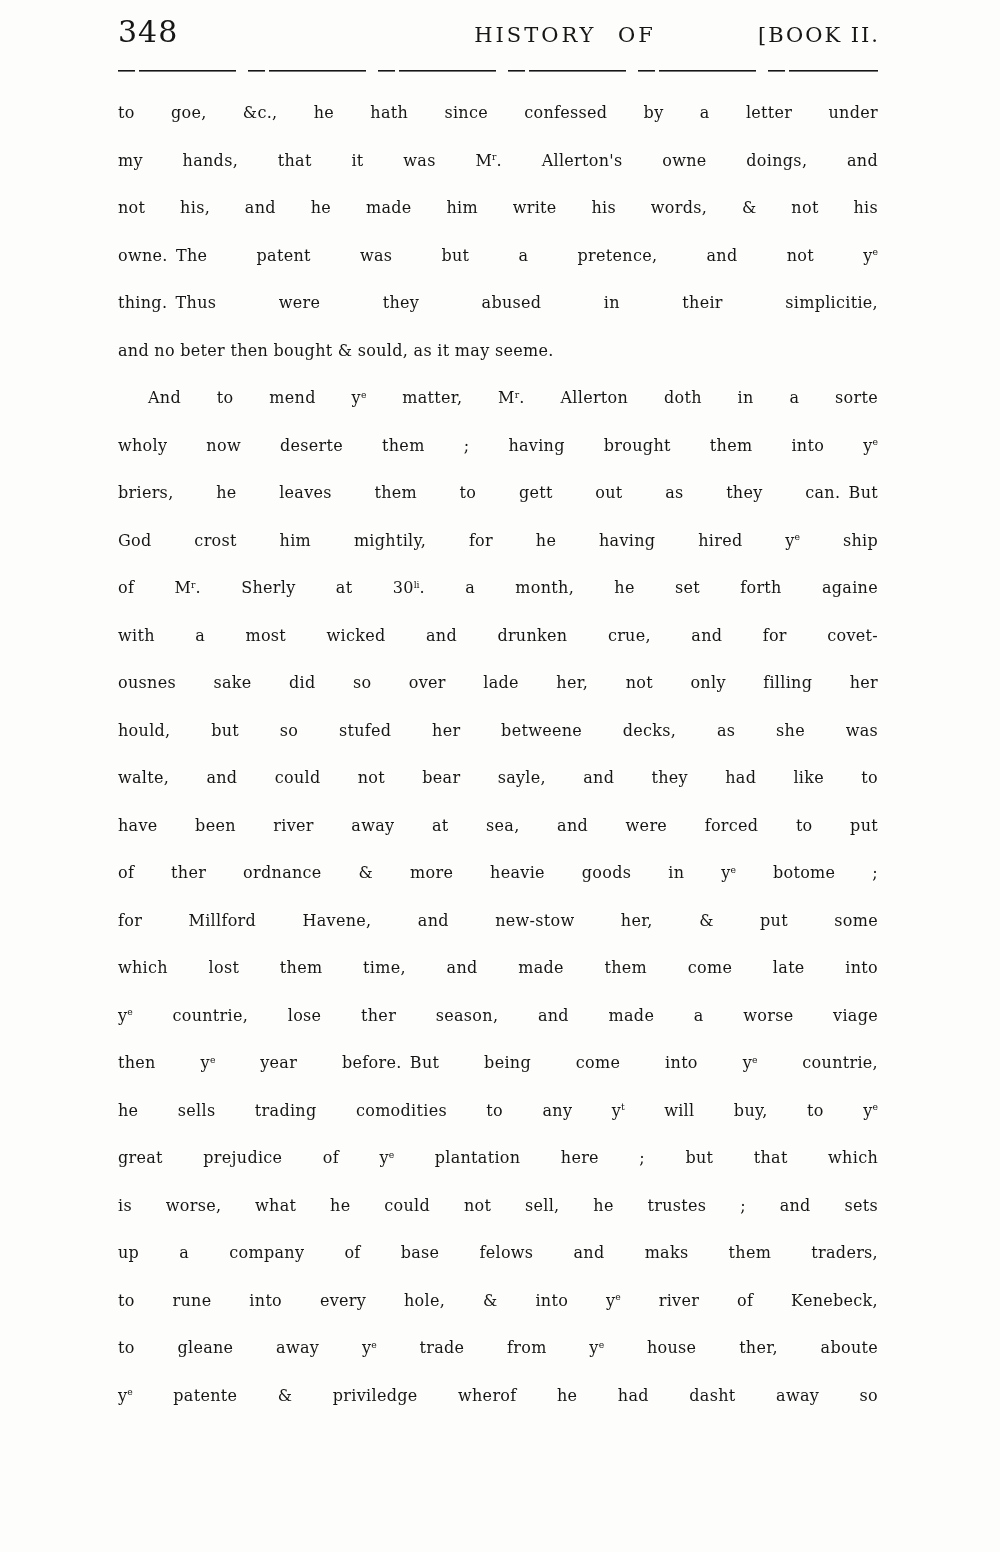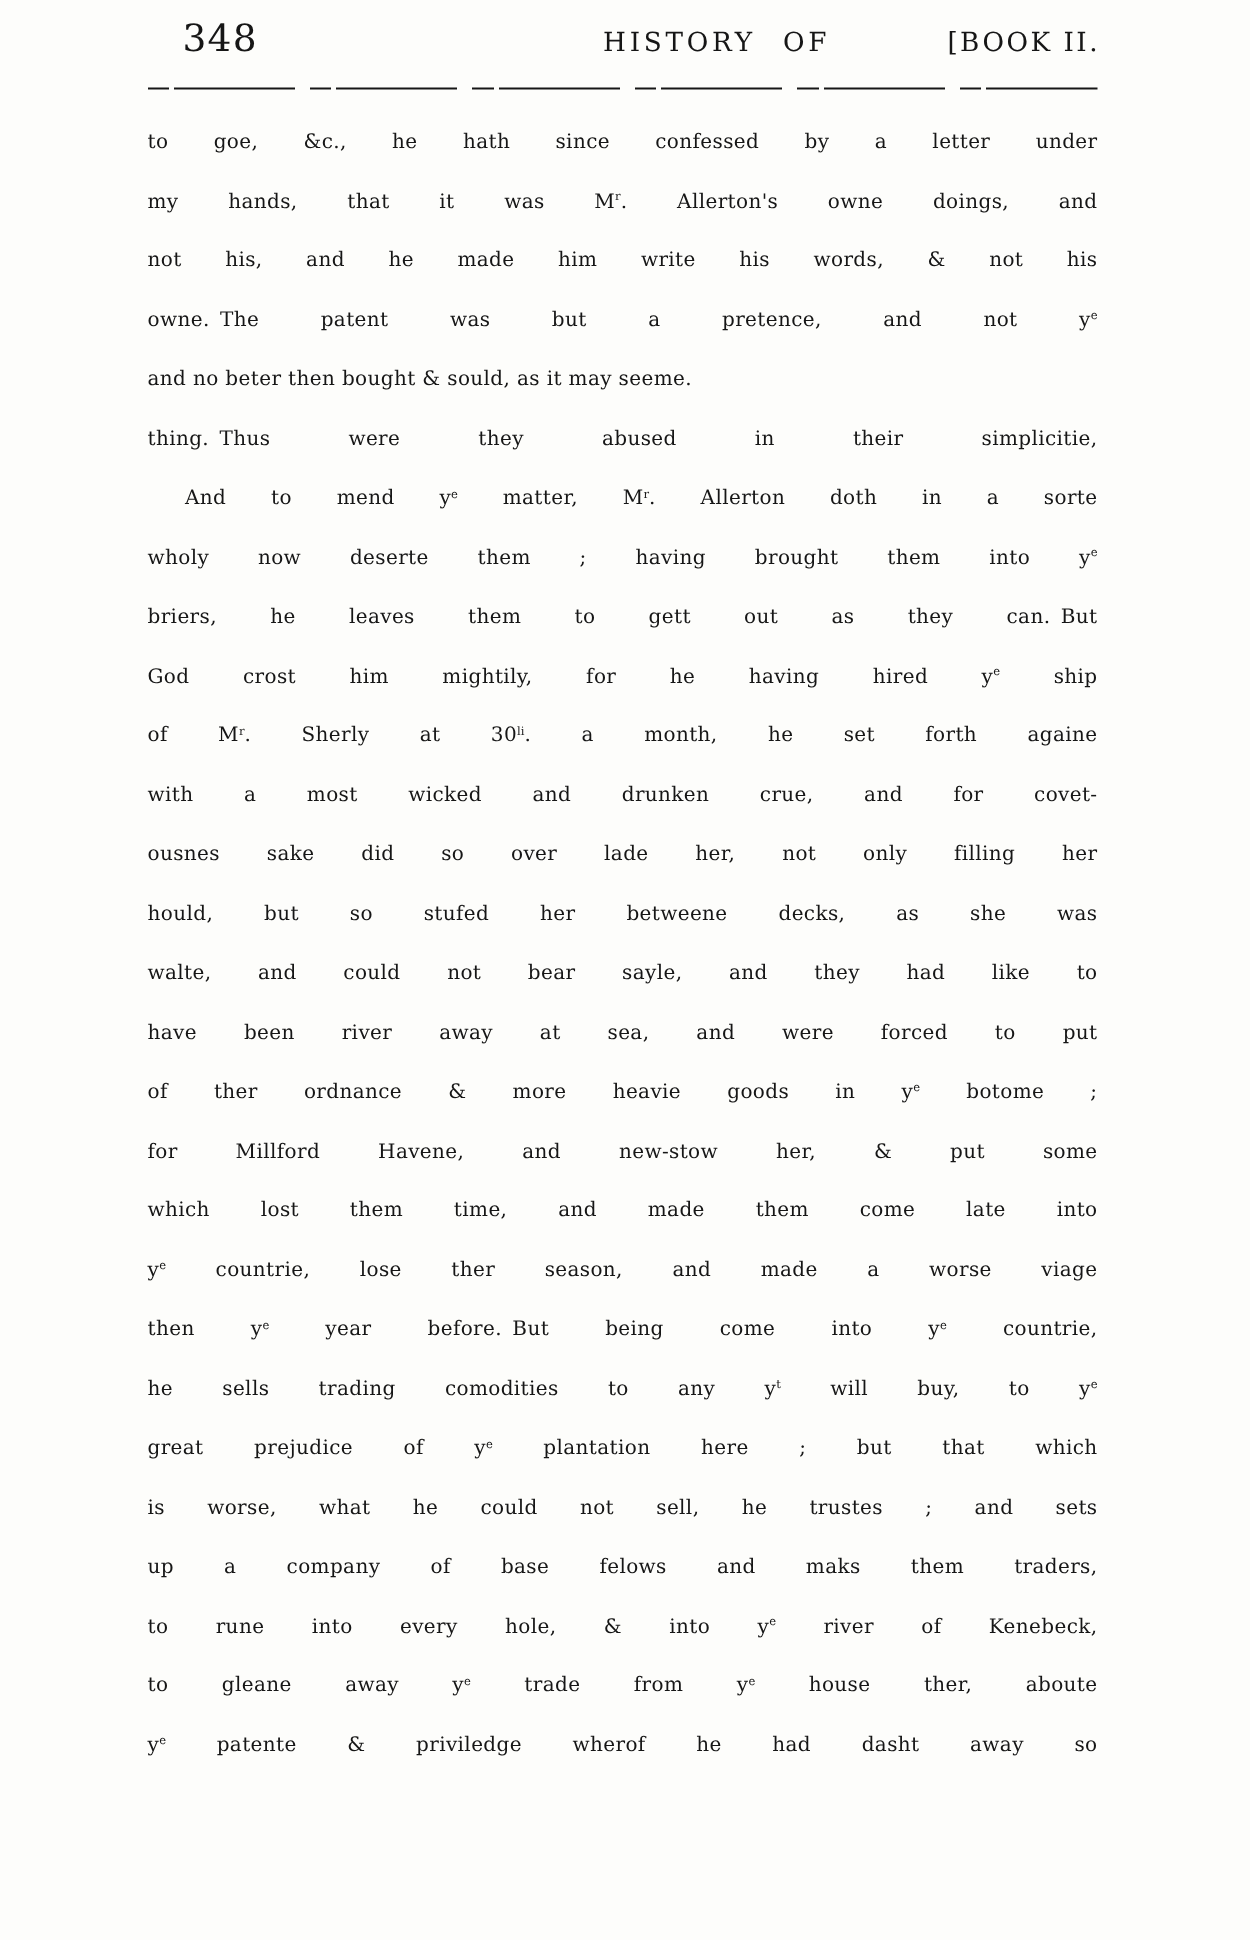--- a/index.html
+++ b/index.html
@@ -23,21 +23,20 @@
     left:118px;
     right:120px;
     display:flex;
     align-items:baseline;
   }
   .page-number{
     flex:1;
     font-size:30px;
     letter-spacing:1px;
     text-align:left;
-    margin-left:28px;
   }
   .running-title{
     flex:1.4;
     text-align:right;
     font-size:21px;
     letter-spacing:3px;
     word-spacing:12px;
     white-space:nowrap;
   }
   .book-label{
@@ -105,22 +104,22 @@
   </div>
 
   <div class="header-rule"></div>
 
   <div class="page-body">
       <div class="paragraph">
         <div class="text-line">to goe, &amp;c., he hath since confessed by a letter under</div>
         <div class="text-line">my hands, that it was M<sup>r</sup>. Allerton's owne doings, and</div>
         <div class="text-line">not his, and he made him write his words, &amp; not his</div>
         <div class="text-line">owne. The patent was but a pretence, and not y<sup>e</sup></div>
+        <div class="text-line">thing. Thus were they abused in their simplicitie,</div>
         <div class="text-line para-end">and no beter then bought &amp; sould, as it may seeme.</div>
-        <div class="text-line">thing. Thus were they abused in their simplicitie,</div>
       </div>
       <div class="paragraph">
         <div class="text-line indented">And to mend y<sup>e</sup> matter, M<sup>r</sup>. Allerton doth in a sorte</div>
         <div class="text-line">wholy now deserte them ; having brought them into y<sup>e</sup></div>
         <div class="text-line">briers, he leaves them to gett out as they can. But</div>
         <div class="text-line">God crost him mightily, for he having hired y<sup>e</sup> ship</div>
         <div class="text-line">of M<sup>r</sup>. Sherly at 30<sup>li</sup>. a month, he set forth againe</div>
         <div class="text-line">with a most wicked and drunken crue, and for covet-</div>
         <div class="text-line">ousnes sake did so over lade her, not only filling her</div>
         <div class="text-line">hould, but so stufed her betweene decks, as she was</div>

